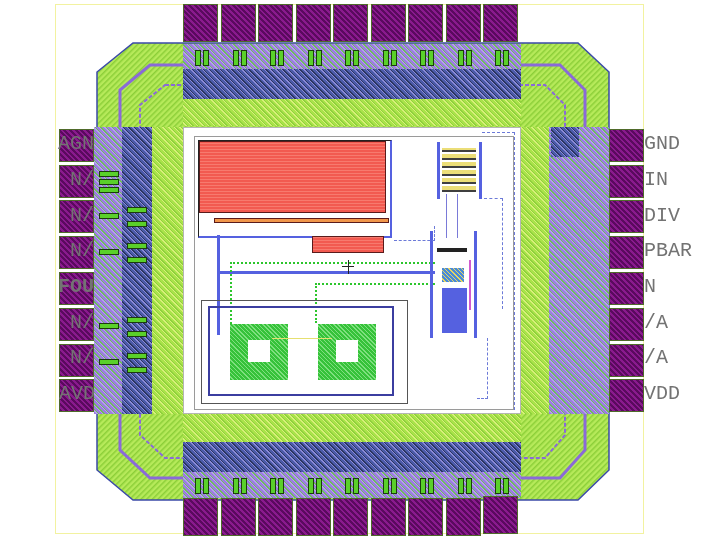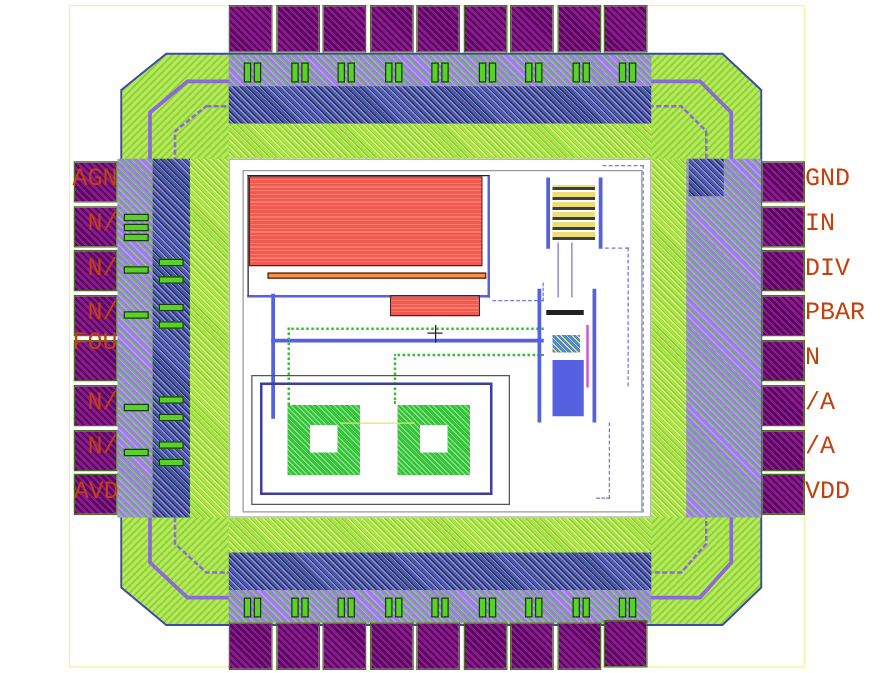--- a/index.html
+++ b/index.html
@@ -10,21 +10,21 @@
       repeating-linear-gradient(45deg,#5a0a5e 0 2px,#8a1a8e 2px 4px);
       border:1px solid #4f6b2a;box-sizing:border-box;}
   .padtop{position:absolute;width:35px;height:38px;}
   .padside{position:absolute;width:35px;height:33px;}
   .io{background:
       repeating-linear-gradient(45deg,#a9e34a 0 2px,#d8f07a 2px 3px,#8fd13c 3px 4px);}
   .mix{background:
       repeating-linear-gradient(45deg,#9c7de0 0 2px,#b59cf0 2px 3px,#6dbf5a 3px 4px);}
   .dark{background:repeating-linear-gradient(45deg,#4b5aa8 0 2px,#8a8ad8 2px 3px,#2a3560 3px 4px);}
   .res{position:absolute;background:#5ad02a;border:1px solid #1c3a10;}
-  .label{position:absolute;font-size:20px;color:#c2410c;letter-spacing:0px;line-height:20px;white-space:nowrap;}
+  .label{position:absolute;font-size:20px;color:#737373;letter-spacing:0px;line-height:20px;white-space:nowrap;}
   .label.left{text-align:right;}
   .core{left:183px;top:127px;width:338px;height:287px;background:#ffffff;border:1px solid #b5b5b5;box-sizing:border-box;}
   .dash{border:1px dashed #6c7ad8;}
   .blue{background:#5561e0;}
   .red{background:repeating-linear-gradient(0deg,#f25a50 0 2px,#f77a6e 2px 3px);border:1px solid #5a1b1b;box-sizing:border-box;}
   .green-hatch{background:repeating-linear-gradient(45deg,#36c23a 0 2px,#7fe07f 2px 3px);}
 </style>
 </head>
 <body>
 
@@ -152,21 +152,21 @@
   <div class="padside pad" style="left:88px;top:145px"></div>
   <div class="padside pad" style="left:88px;top:181px"></div>
   <div class="padside pad" style="left:88px;top:217px"></div>
   <div class="padside pad" style="left:88px;top:252px"></div>
 </div>
 
 <div class="label left" style="left:8px;top:134px;width:86px;">AGN</div>
 <div class="label left" style="left:8px;top:170px;width:86px;">N/</div>
 <div class="label left" style="left:8px;top:206px;width:86px;">N/</div>
 <div class="label left" style="left:8px;top:241px;width:86px;">N/</div>
-<div class="label left" style="left:8px;top:265px;width:86px;">FOU</div>
+<div class="label left" style="left:8px;top:277px;width:86px;font-weight:bold;">FOU</div>
 <div class="label left" style="left:8px;top:313px;width:86px;">N/</div>
 <div class="label left" style="left:8px;top:348px;width:86px;">N/</div>
 <div class="label left" style="left:9px;top:384px;width:86px;">AVD</div>
 
 <div class="label" style="left:644px;top:134px;">GND</div>
 <div class="label" style="left:644px;top:170px;">IN</div>
 <div class="label" style="left:644px;top:206px;">DIV</div>
 <div class="label" style="left:644px;top:241px;">PBAR</div>
 <div class="label" style="left:644px;top:277px;">N</div>
 <div class="label" style="left:644px;top:313px;">/A</div>

